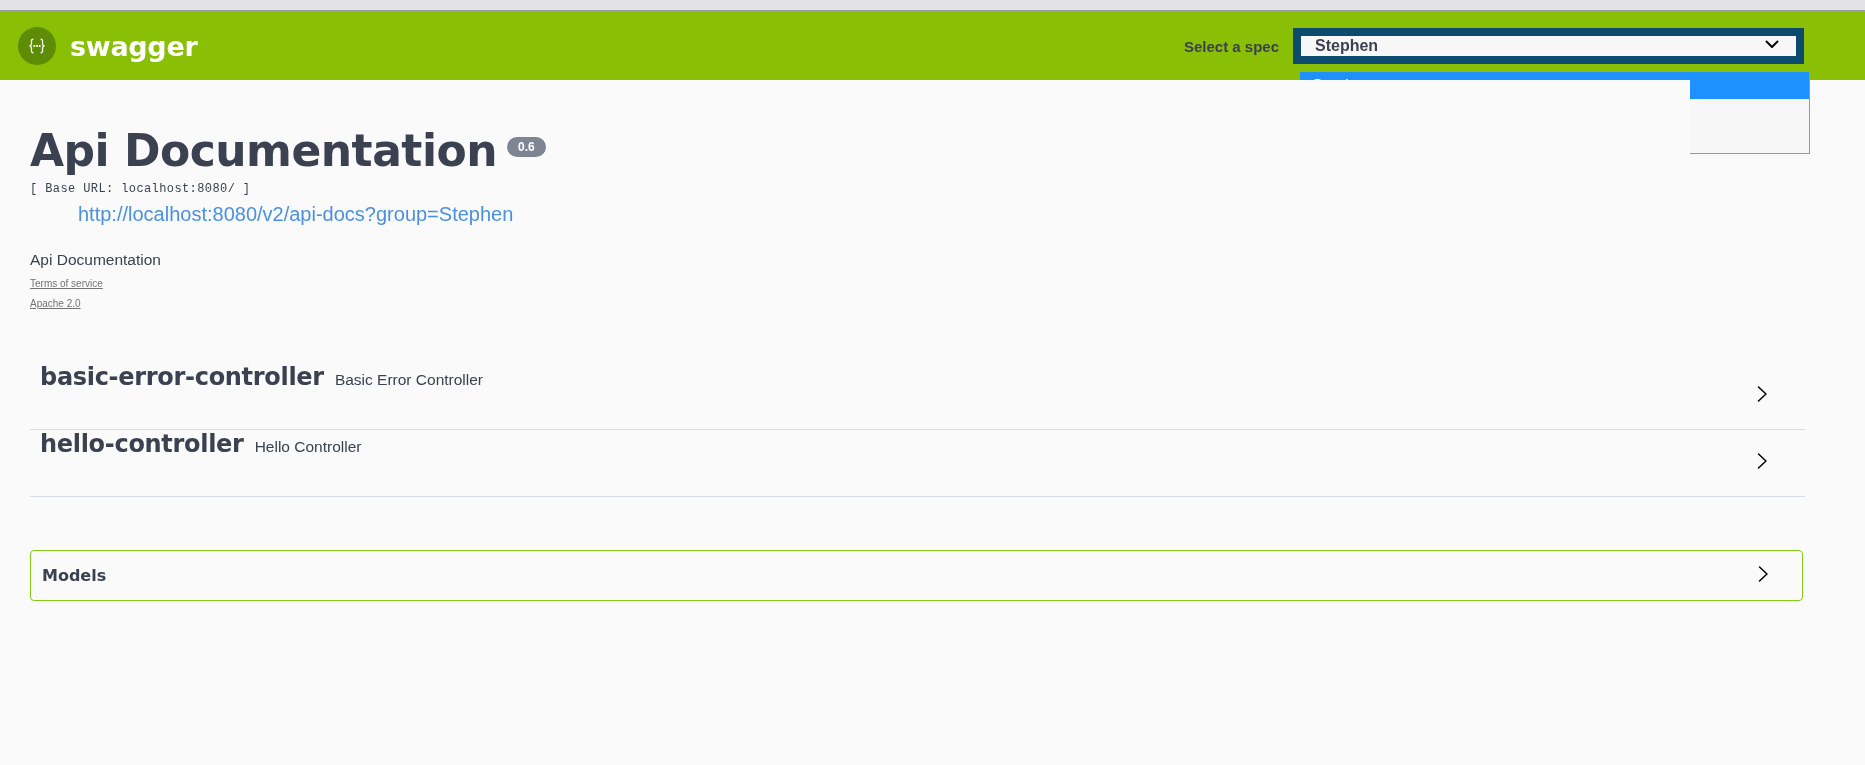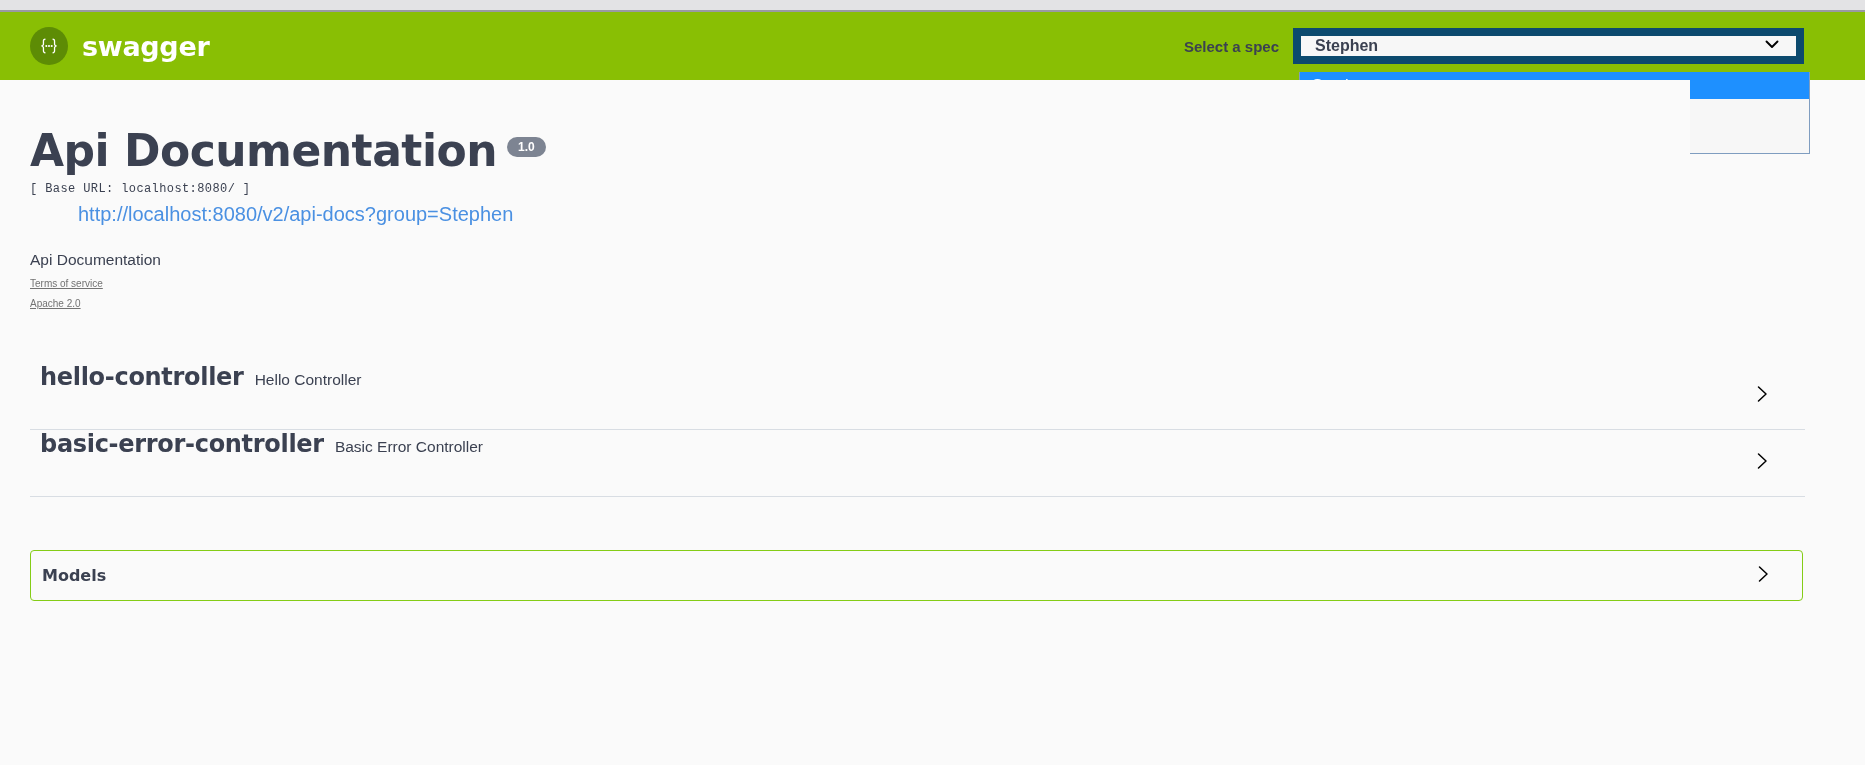--- a/index.html
+++ b/index.html
@@ -32,21 +32,21 @@
   
   .topbar {
     position: absolute;
     top: 12px; left: 0;
     width: 1865px;
     height: 68px;
     background: #89bf04;
   }
   .logo-wrap {
     position: absolute;
-    top: 50%; left: 30px;
+    top: 50%; left: 18px;
     transform: translateY(-50%);
     display: flex;
     align-items: center;
     gap: 14px;
   }
   .logo-circle {
     width: 38px;
     height: 38px;
     border-radius: 50%;
     background: #5d8c05;
@@ -298,56 +298,56 @@
     </div>
   </div>
 </div>
 
 <div class="content">
   <div class="inner">
 
     <div class="info-block">
       <div class="title-row">
         <h1 class="main-title">Api Documentation</h1>
-        <span class="version-badge">1.0</span>
+        <span class="version-badge">0.6</span>
       </div>
       <div class="base-url">[ Base URL: localhost:8080/ ]</div>
       <a class="docs-link">http://localhost:8080/v2/api-docs?group=Stephen</a>
 
       <div class="desc">Api Documentation</div>
       <a class="small-link">Terms of service</a>
       <a class="small-link">Apache 2.0</a>
     </div>
 
     <div class="tag-list">
+
+      <div class="tag-block">
+        <div class="tag-header">
+          <span class="tag-name">basic-error-controller</span>
+          <span class="tag-desc">Basic Error Controller</span>
+          <span class="tag-arrow">
+            <svg width="22" height="22" viewBox="0 0 22 22" aria-hidden="true">
+              <path d="M7.5 4 L15 11 L7.5 18" fill="none" stroke="#000000" stroke-width="1.5" stroke-linecap="round" stroke-linejoin="round"></path>
+            </svg>
+          </span>
+        </div>
+      </div>
 
       <div class="tag-block">
         <div class="tag-header">
           <span class="tag-name">hello-controller</span>
           <span class="tag-desc">Hello Controller</span>
           <span class="tag-arrow">
             <svg width="22" height="22" viewBox="0 0 22 22" aria-hidden="true">
               <path d="M7.5 4 L15 11 L7.5 18" fill="none" stroke="#000000" stroke-width="1.5" stroke-linecap="round" stroke-linejoin="round"></path>
             </svg>
           </span>
         </div>
       </div>
 
-      <div class="tag-block">
-        <div class="tag-header">
-          <span class="tag-name">basic-error-controller</span>
-          <span class="tag-desc">Basic Error Controller</span>
-          <span class="tag-arrow">
-            <svg width="22" height="22" viewBox="0 0 22 22" aria-hidden="true">
-              <path d="M7.5 4 L15 11 L7.5 18" fill="none" stroke="#000000" stroke-width="1.5" stroke-linecap="round" stroke-linejoin="round"></path>
-            </svg>
-          </span>
-        </div>
-      </div>
-
     </div>
 
     <div class="models-box">
       <span class="models-title">Models</span>
       <span class="models-arrow">
         <svg width="22" height="22" viewBox="0 0 22 22" aria-hidden="true">
           <path d="M7.5 4 L15 11 L7.5 18" fill="none" stroke="#000000" stroke-width="1.5" stroke-linecap="round" stroke-linejoin="round"></path>
         </svg>
       </span>
     </div>

